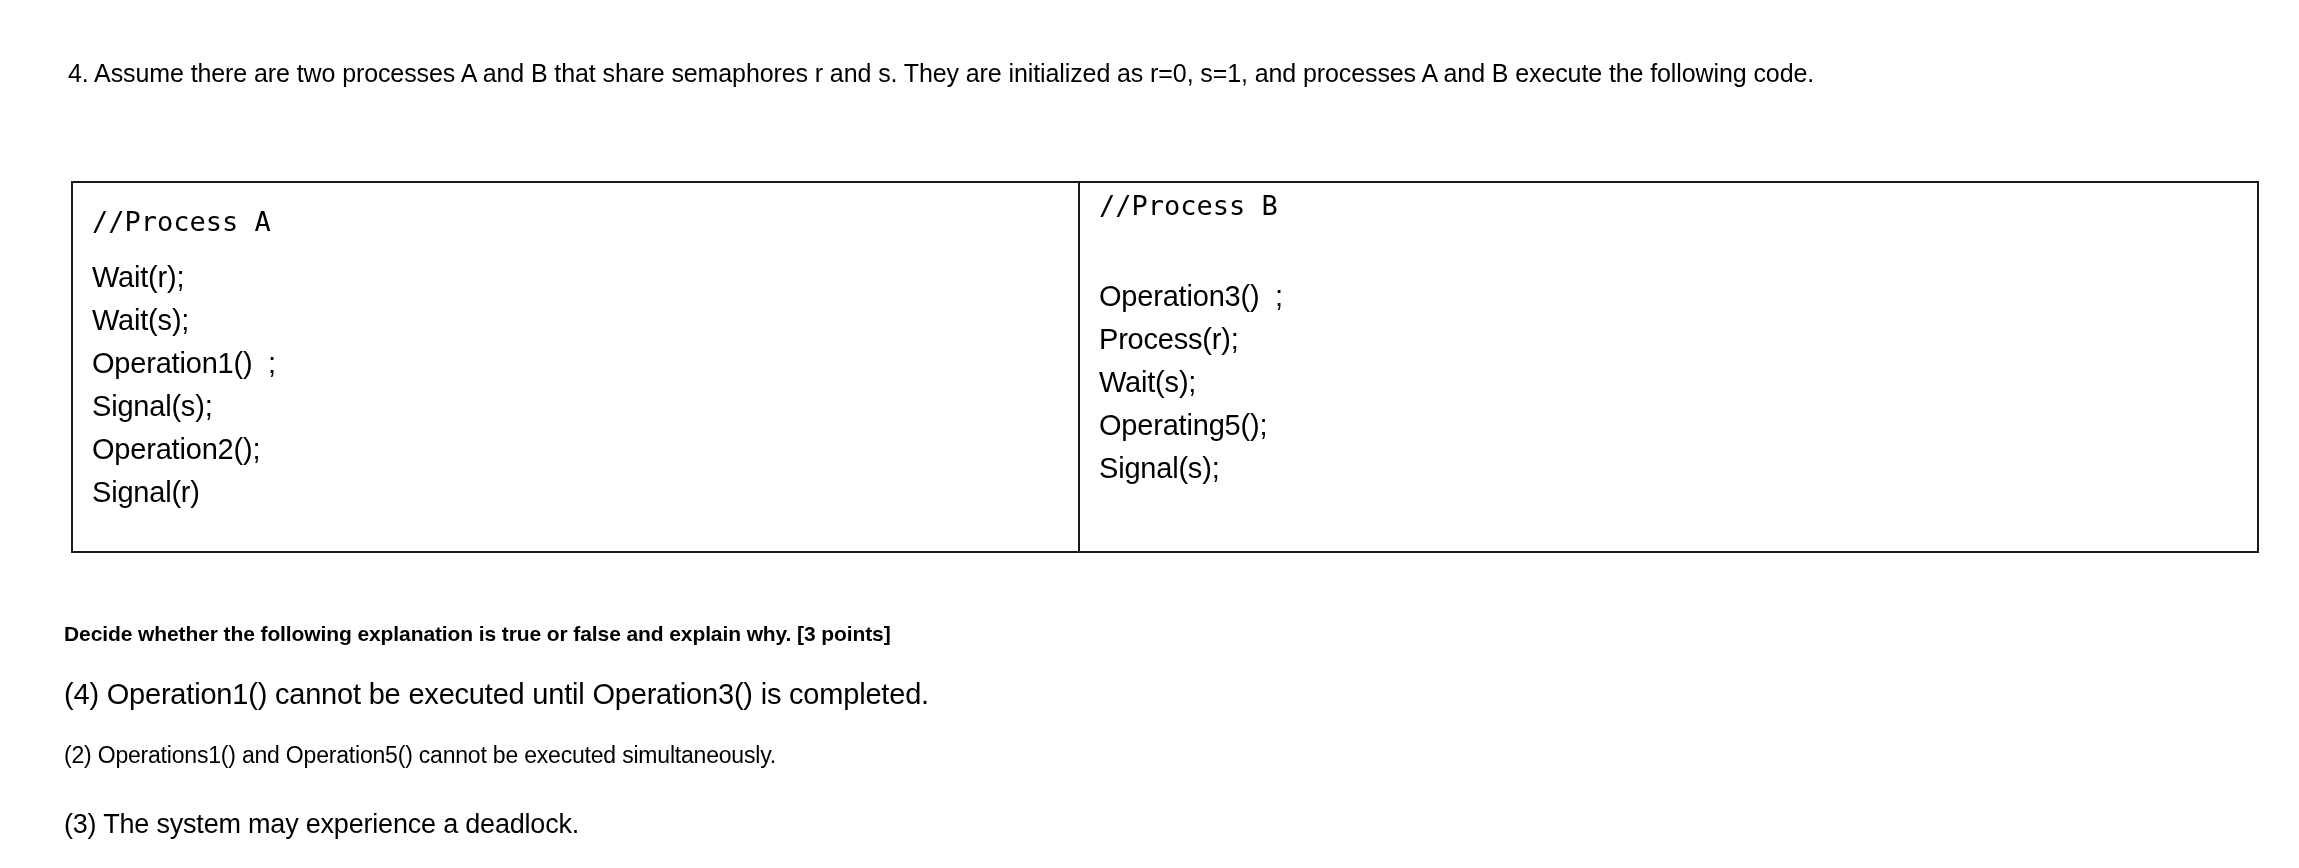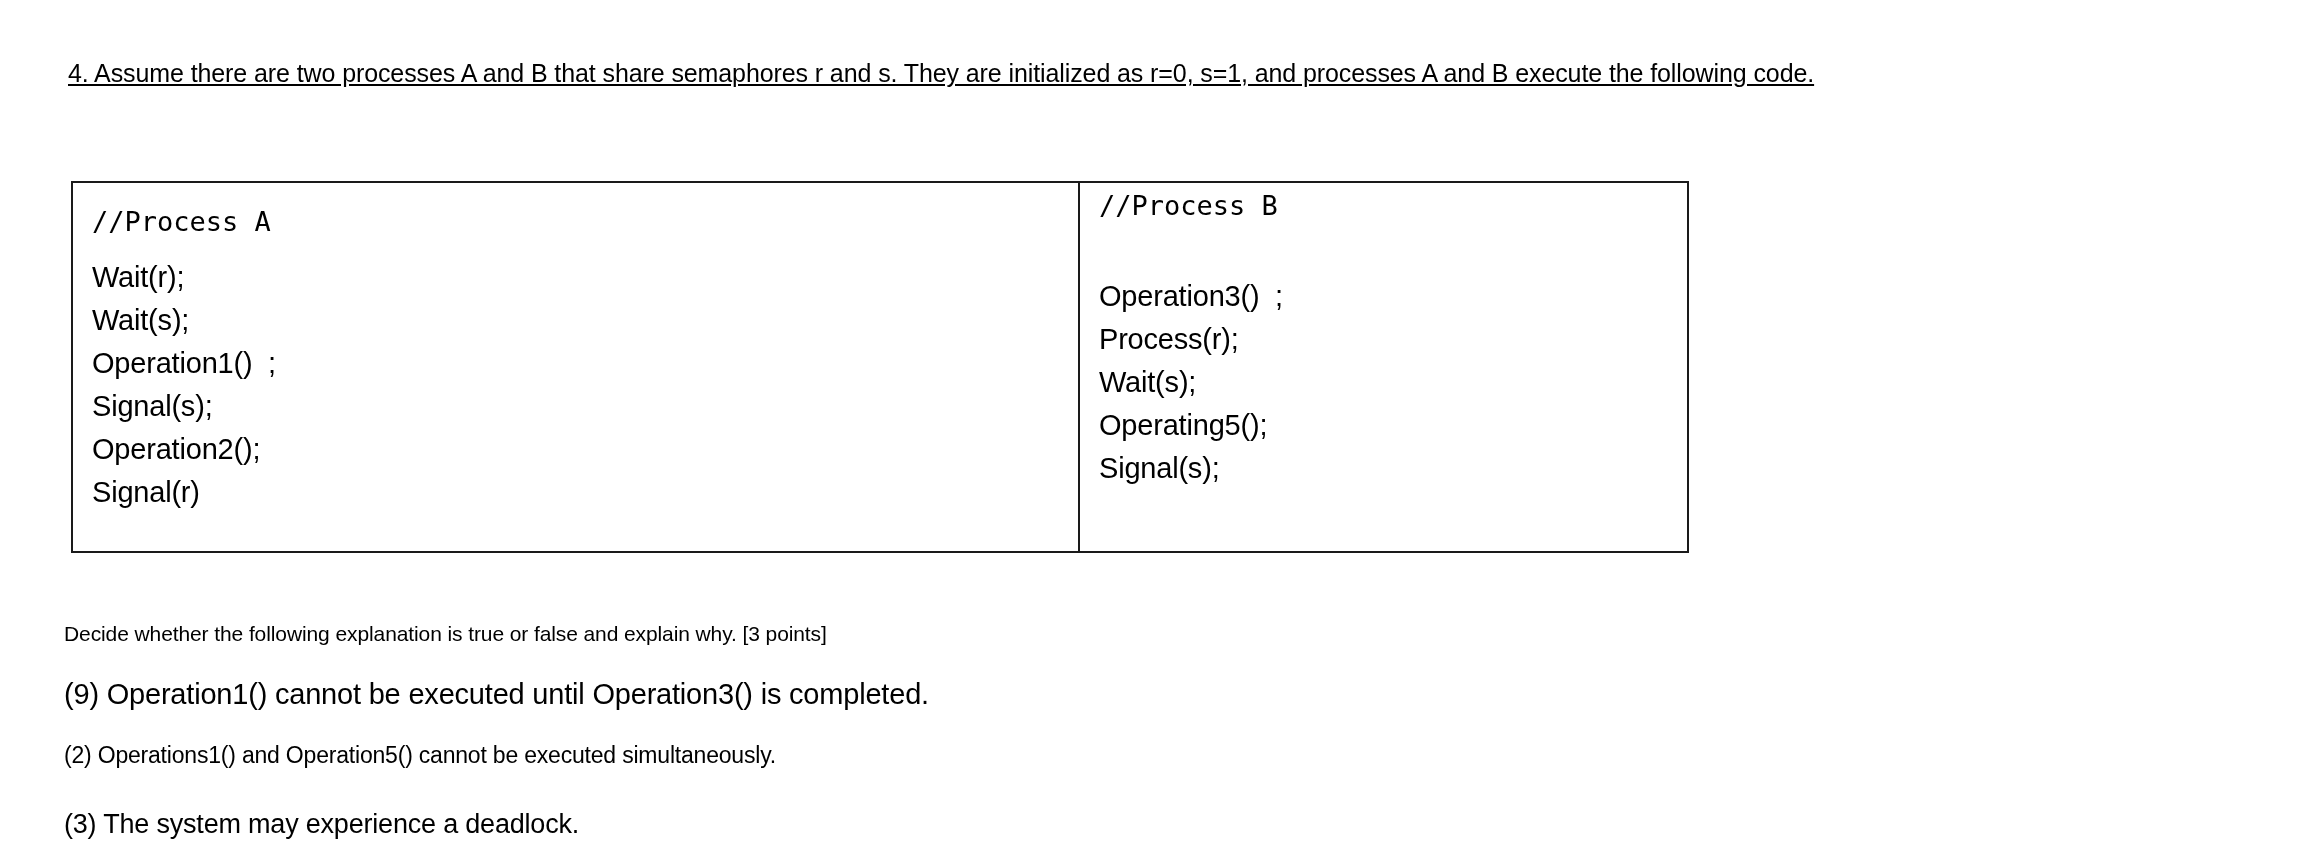--- a/index.html
+++ b/index.html
@@ -28,29 +28,28 @@
   .question-header {
     position: absolute;
     left: 68px;
     top: 57px;
     width: 2160px;
     font-size: 25px;
     line-height: 32px;
     font-weight: 400;
     letter-spacing: -0.1px;
     white-space: nowrap;
-    text-decoration: underline;
   }
 
   
   .code-table {
     position: absolute;
     left: 71px;
     top: 181px;
-    width: 1618px;
+    width: 2188px;
     height: 372px;
     border: 2px solid #1a1a1a;
     box-sizing: border-box;
     display: flex;
     background: #ffffff;
   }
   .code-col {
     box-sizing: border-box;
     position: relative;
     height: 100%;
@@ -96,21 +95,21 @@
     display: block;
   }
 
   
   .prompt-line {
     position: absolute;
     left: 64px;
     top: 620px;
     font-size: 21px;
     line-height: 28px;
-    font-weight: 400;
+    font-weight: 700;
     letter-spacing: -0.1px;
     white-space: nowrap;
   }
 
   .statement {
     position: absolute;
     left: 64px;
     font-weight: 400;
     white-space: nowrap;
     letter-spacing: -0.2px;
@@ -164,19 +163,19 @@
           <span class="code-line">Operating5();</span>
           <span class="code-line">Signal(s);</span>
         </div>
       </div>
     </div>
 
   </div>
 
   <div class="prompt-line">Decide whether the following explanation is true or false and explain why. [3 points]</div>
 
-  <div class="statement statement-1">(9) Operation1() cannot be executed until Operation3() is completed.</div>
+  <div class="statement statement-1">(4) Operation1() cannot be executed until Operation3() is completed.</div>
 
   <div class="statement statement-2">(2) Operations1() and Operation5() cannot be executed simultaneously.</div>
 
   <div class="statement statement-3">(3) The system may experience a deadlock.</div>
 
 </div>
 
 </body></html>

